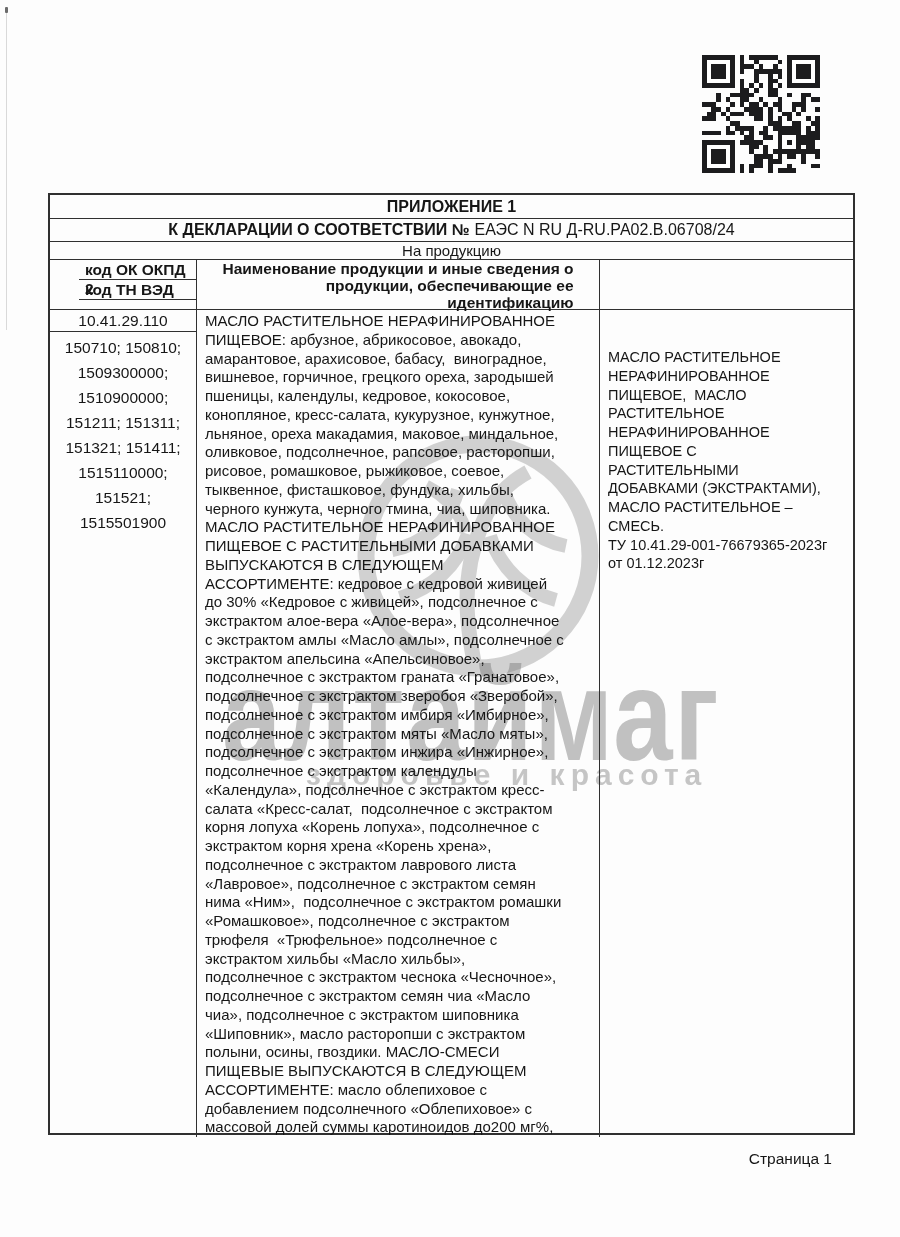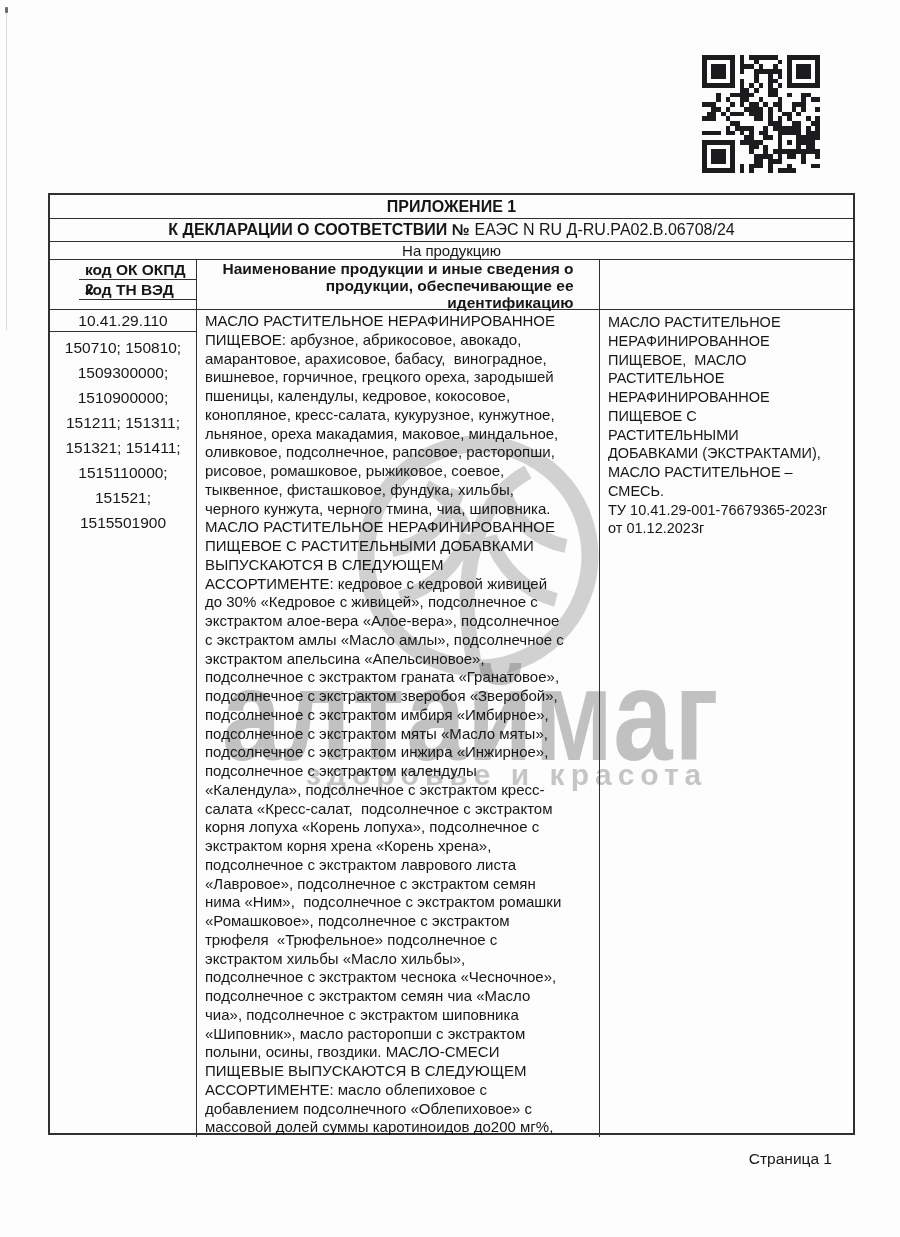--- a/index.html
+++ b/index.html
@@ -49,21 +49,21 @@
   .hdr-c2{border-right:1.5px solid #303030;display:flex;flex-direction:column;justify-content:flex-start;
           align-items:center;text-align:right;font-weight:700;font-size:15.5px;line-height:16.8px;
           padding-top:1px;white-space:pre-wrap;}
   .hdr-c3{display:flex;flex-direction:column;justify-content:flex-start;align-items:center;text-align:center;
           font-weight:700;font-size:15.5px;line-height:16.8px;padding-top:1px;white-space:pre-wrap;}
   .tbody{height:825px;display:grid;grid-template-columns:147px 403px 1fr;border-bottom:none;}
   .b-c1{border-right:1.5px solid #303030;font-size:15.5px;text-align:center;}
   .okpd{height:22px;line-height:21px;border-bottom:1.5px solid #303030;text-align:center;}
   .tnved{padding-top:3px;line-height:25px;white-space:pre-wrap;}
   .b-c2{border-right:1.5px solid #303030;padding:2px 6px 0 8px;font-size:15px;line-height:18.75px;white-space:pre-wrap;}
-  .b-c3{padding:3px 4px 0 8px;font-size:14.5px;line-height:18.75px;white-space:pre-wrap;}
+  .b-c3{padding:3px 4px 0 8px;font-size:14.5px;line-height:18.75px;white-space:pre-wrap;margin-top:35px;}
 
   
   .page-num{position:absolute;right:68px;top:1150px;font-size:15.5px;z-index:2;}
 </style>
 </head>
 <body>
 
 <div class="page">
 
   <div class="edge-line"></div>

